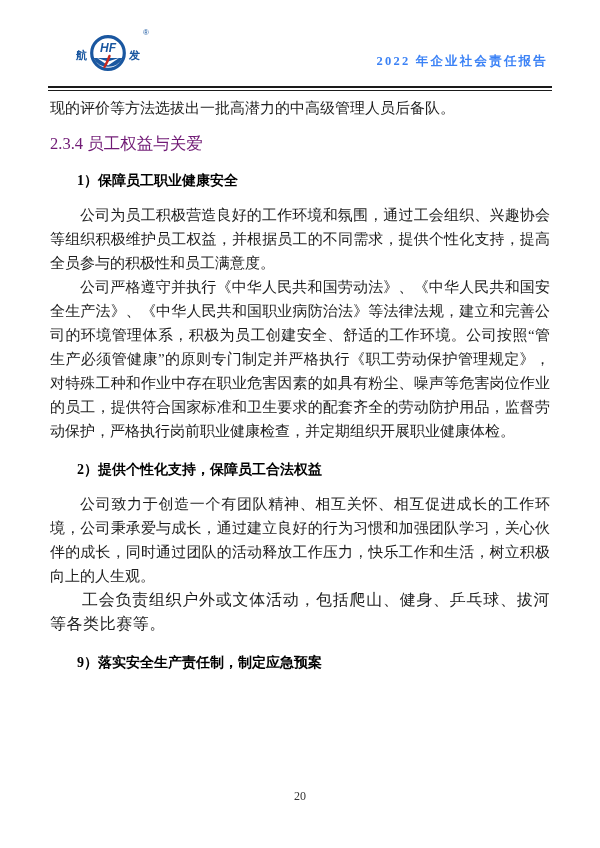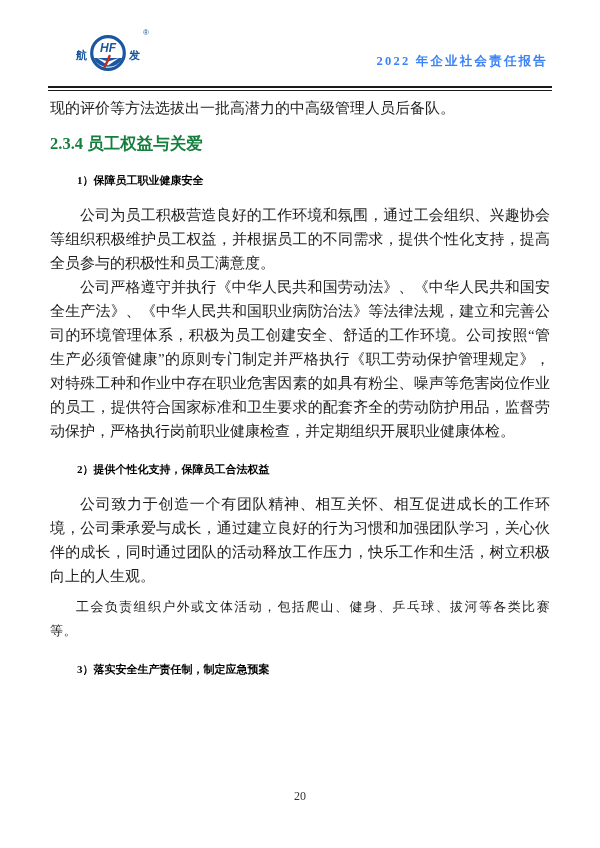--- a/index.html
+++ b/index.html
@@ -74,33 +74,33 @@
     text-align: justify;
     text-indent: 2em;
     color: #1d1d1d;
   }
   p.carry { text-indent: 0; line-height: 20px; }
 
   h2.section-title {
     margin: 16px 0 0 0;
     font-size: 16.5px;
     line-height: 20px;
-    font-weight: bold;
-    color: #15803d;
+    font-weight: normal;
+    color: #701a75;
     font-family: "Liberation Serif", serif;
   }
   h3.sub-heading {
     margin: 17px 0 13px 27px;
-    font-size: 11px;
+    font-size: 14px;
     line-height: 19px;
     font-weight: bold;
     color: #000000;
   }
-  p.gap { margin-top: 7px; }
-  p.spread { letter-spacing: 0.55px; font-size: 13px; }
+  p.gap { }
+  p.spread { letter-spacing: 0.55px; font-size: 16px; }
 
   
   .footer {
     position: absolute;
     left: 0;
     bottom: 44px;
     width: 100%;
     text-align: center;
     font-size: 12px;
     color: #333333;
@@ -135,20 +135,20 @@
     <h2 class="section-title">2.3.4 员工权益与关爱</h2>
 
     <h3 class="sub-heading">1）保障员工职业健康安全</h3>
     <p class="body">公司为员工积极营造良好的工作环境和氛围，通过工会组织、兴趣协会等组织积极维护员工权益，并根据员工的不同需求，提供个性化支持，提高全员参与的积极性和员工满意度。</p>
     <p class="body">公司严格遵守并执行《中华人民共和国劳动法》、《中华人民共和国安全生产法》、《中华人民共和国职业病防治法》等法律法规，建立和完善公司的环境管理体系，积极为员工创建安全、舒适的工作环境。公司按照“管生产必须管健康”的原则专门制定并严格执行《职工劳动保护管理规定》，对特殊工种和作业中存在职业危害因素的如具有粉尘、噪声等危害岗位作业的员工，提供符合国家标准和卫生要求的配套齐全的劳动防护用品，监督劳动保护，严格执行岗前职业健康检查，并定期组织开展职业健康体检。</p>
 
     <h3 class="sub-heading">2）提供个性化支持，保障员工合法权益</h3>
     <p class="body gap">公司致力于创造一个有团队精神、相互关怀、相互促进成长的工作环境，公司秉承爱与成长，通过建立良好的行为习惯和加强团队学习，关心伙伴的成长，同时通过团队的活动释放工作压力，快乐工作和生活，树立积极向上的人生观。</p>
     <p class="body gap spread">工会负责组织户外或文体活动，包括爬山、健身、乒乓球、拔河等各类比赛等。</p>
 
-    <h3 class="sub-heading">3）落实安全生产责任制，制定应急预案</h3>
+    <h3 class="sub-heading">9）落实安全生产责任制，制定应急预案</h3>
   </div>
 
   <div class="footer">
     <span>20</span>
   </div>
 
 </div>
 
 </body></html>

